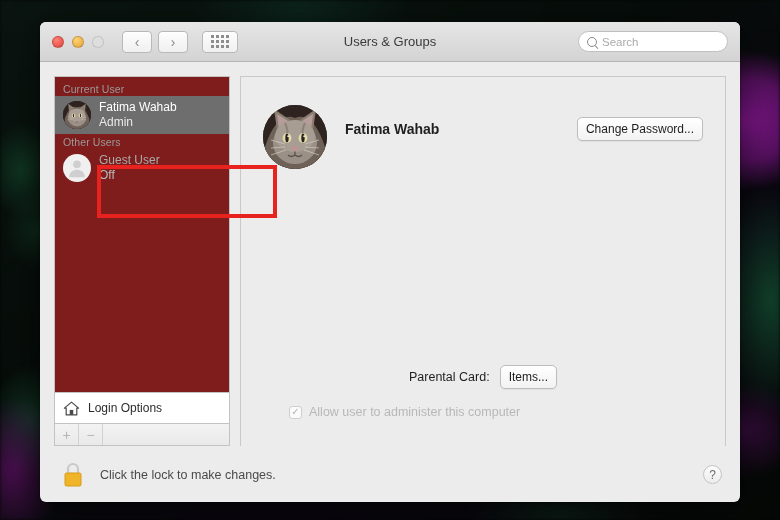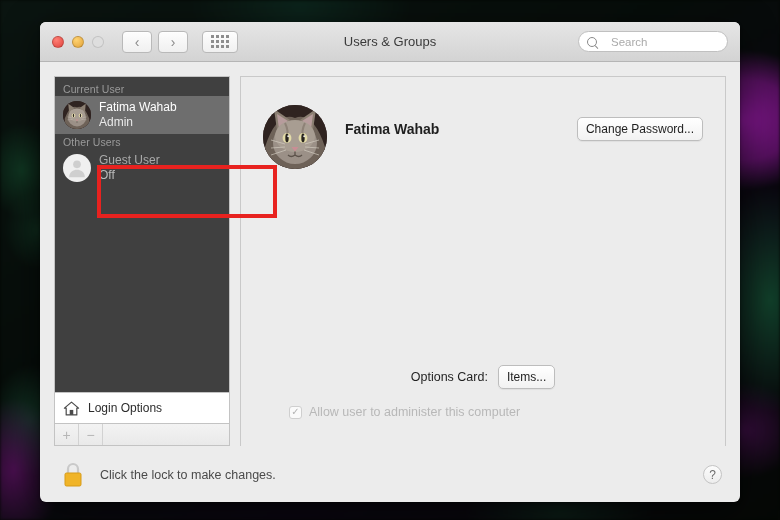--- a/index.html
+++ b/index.html
@@ -106,21 +106,21 @@
 
   #search-box {
     margin-left: auto;
     width: 150px; height: 21px;
     background: #fff;
     border: 1px solid #c0c0c0;
     border-radius: 11px;
     display: flex;
     align-items: center;
     padding: 0 8px;
-    gap: 14px;
+    gap: 5px;
     position: relative;
     z-index: 2;
   }
   #search-box .magnifier {
     width: 10px; height: 10px;
     border: 1.4px solid #8b8b8b;
     border-radius: 50%;
     position: relative;
     flex: none;
   }
@@ -155,21 +155,21 @@
   
   #sidebar {
     width: 176px;
     flex: none;
     display: flex;
     flex-direction: column;
   }
 
   #user-list {
     flex: 1;
-    background: #404040;
+    background: #7f1d1d;
     border: 1px solid #c3c3c3;
     border-bottom: none;
     overflow: hidden;
     padding-top: 4px;
     min-height: 0;
   }
 
   .group-header {
     font-size: 10.5px;
     color: #9a9a9a;
@@ -531,21 +531,21 @@
           </div>
           <div id="big-name">Fatima Wahab</div>
           <div id="change-pw-wrap">
             <button class="mac-btn">Change Password...</button>
           </div>
         </div>
 
         <div id="bottom-rows">
 
           <div id="contacts-row">
-            <span id="contacts-label">Options Card:</span>
+            <span id="contacts-label">Parental Card:</span>
             <button class="mac-btn">Items...</button>
           </div>
 
           <div class="check-row">
             <span class="cbox">✓</span>
             <span class="check-label">Allow user to administer this computer</span>
           </div>
 
 
         </div>

